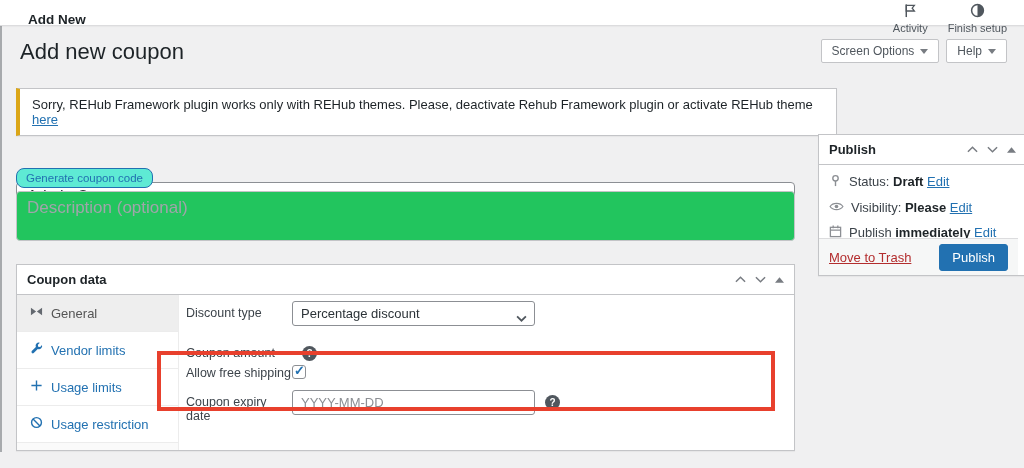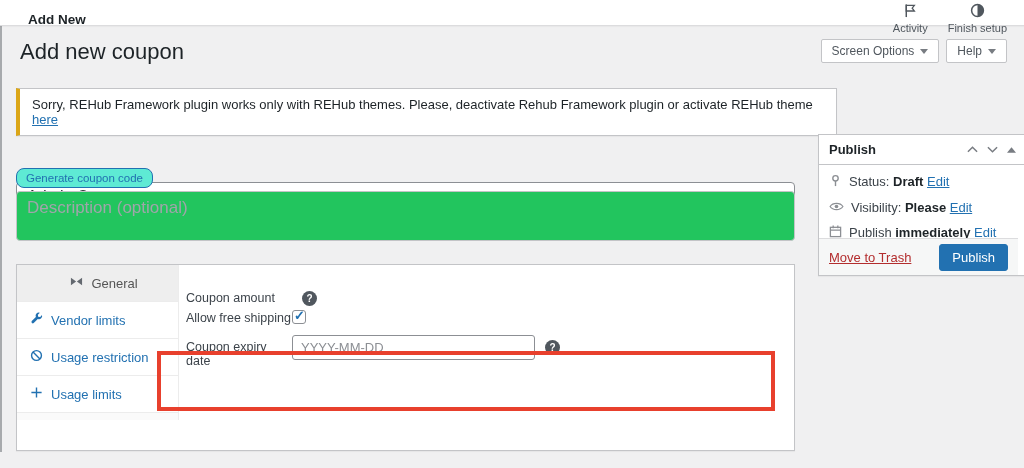--- a/index.html
+++ b/index.html
@@ -41,21 +41,21 @@
   .panel-head { display:flex; align-items:center; justify-content:space-between; height:30px; padding:0 10px; border-bottom:1px solid #c3c4c7; }
   .panel-head .ttl { font-size:13px; font-weight:bold; color:#1d2327; }
   .head-ctrls { display:flex; align-items:center; gap:9px; }
   .head-ctrls span { cursor:pointer; display:flex; align-items:center; }
 
   
   #coupon-panel { left:16px; top:264px; width:779px; height:187px; }
   .cd-body { display:flex; height:155px; }
   .cd-tabs { width:162px; background:#fafafa; border-right:1px solid #ececec; list-style:none; }
   .cd-tab { display:flex; align-items:center; gap:8px; height:37px; padding-left:13px; border-bottom:1px solid #ececec; color:#2271b1; font-size:13px; cursor:pointer; background:#fff; }
-  .cd-tab.active { background:#eee; color:#555;justify-content:center; }
+  .cd-tab.active { background:#eee; color:#555; }
   .cd-fields { flex:1; position:relative; padding-top:6px; }
   .frow { display:flex; align-items:flex-start; margin-left:7px; }
   .frow label { width:106px; padding-top:5px; font-size:12.5px; color:#3c434a; flex:none; }
   .wc-select-wrap { position:relative; width:243px; }
   .wc-select { width:243px; height:25px; border:1px solid #8c8f94; border-radius:3px; background:#fff; font-size:13px; color:#2c3338; padding:0 24px 0 8px; appearance:none; -webkit-appearance:none; font-family:"Liberation Sans",sans-serif; }
   .sel-chev { position:absolute; right:8px; top:9px; pointer-events:none; }
   .wc-input { width:243px; height:25px; border:1px solid #8c8f94; border-radius:3px; background:#fff; font-size:13px; color:#2c3338; padding:0 8px; font-family:"Liberation Sans",sans-serif; }
   .wc-input.focused { border-color:#2271b1; box-shadow:0 0 0 1px #2271b1; border-radius:5px; }
   .wc-input::placeholder { color:#8c8f94; }
   .help-tip { width:15px; height:15px; border-radius:50%; background:#50575e; color:#fff; font-size:10px; font-weight:bold; display:inline-flex; align-items:center; justify-content:center; margin:5px 0 0 10px; cursor:pointer; }
@@ -121,50 +121,81 @@
 
 <div class="notice">
   <span>Sorry, REHub Framework plugin works only with REHub themes. Please, deactivate Rehub Framework plugin or activate REHub theme </span><a class="blue-link">here</a>
 </div>
 
 <input class="title-input" type="text" value="Admin Coupon" style="">
 <button class="generate-btn">Generate coupon code</button>
 <textarea class="desc-area" placeholder="Description (optional)" style=""></textarea>
 
 <div class="panel" id="coupon-panel">
+  <div class="panel-head">
+    <span class="ttl">Coupon data</span>
+    <span class="head-ctrls">
+      <span>
+          <svg viewBox="0 0 12 7" width="11" height="7">
+            <path d="M1 6l5-5 5 5" fill="none" stroke="#787c82" stroke-width="1.6"></path>
+          </svg>
+        </span>
+      <span>
+          <svg viewBox="0 0 12 7" width="11" height="7">
+            <path d="M1 1l5 5 5-5" fill="none" stroke="#787c82" stroke-width="1.6"></path>
+          </svg>
+        </span>
+      <span>
+          <svg viewBox="0 0 10 6" width="9" height="6">
+            <path d="M0 6l5-6 5 6z" fill="#787c82"></path>
+          </svg>
+        </span>
+    </span>
+  </div>
   <div class="cd-body">
     <ul class="cd-tabs">
       <li class="cd-tab active">
         <span><svg viewBox="0 0 14 14" width="13" height="13">
               <path d="M1 3v8l5.6-4z M13 3v8L7.4 7z" fill="#646970"></path>
             </svg></span>
         <span>General</span>
       </li>
       <li class="cd-tab">
         <span><svg viewBox="0 0 14 14" width="13" height="13">
               <path d="M12.9 3.2a3.4 3.4 0 0 1-4.5 4.3L4 11.9a1.5 1.5 0 0 1-2.1-2.1L6.3 5.4a3.4 3.4 0 0 1 4.3-4.5L8.5 3l.3 2.2 2.2.3z" fill="#2271b1"></path>
             </svg></span>
         <span>Vendor limits</span>
       </li>
       <li class="cd-tab">
         <span><svg viewBox="0 0 14 14" width="13" height="13">
+              <path d="M7 1.5v11M1.5 7h11" stroke="#2271b1" stroke-width="1.5"></path>
+            </svg></span>
+        <span>Usage limits</span>
+      </li>
+      <li class="cd-tab">
+        <span><svg viewBox="0 0 14 14" width="13" height="13">
               <circle cx="7" cy="7" r="5.3" fill="none" stroke="#2271b1" stroke-width="1.5"></circle>
               <path d="M3.3 3.3l7.4 7.4" stroke="#2271b1" stroke-width="1.5"></path>
             </svg></span>
         <span>Usage restriction</span>
       </li>
-      <li class="cd-tab">
-        <span><svg viewBox="0 0 14 14" width="13" height="13">
-              <path d="M7 1.5v11M1.5 7h11" stroke="#2271b1" stroke-width="1.5"></path>
-            </svg></span>
-        <span>Usage limits</span>
-      </li>
     </ul>
     <div class="cd-fields">
 
+      <div class="frow">
+        <label>Discount type</label>
+        <span class="wc-select-wrap">
+          <select class="wc-select">
+            <option>Percentage discount</option>
+          </select>
+          <span class="sel-chev"><svg viewBox="0 0 10 6" width="11" height="7">
+                <path d="M1 1l4 4 4-4" fill="none" stroke="#50575e" stroke-width="1.6"></path>
+              </svg></span>
+        </span>
+      </div>
 
       <div class="frow mt15">
         <label>Coupon amount</label>
         <span class="help-tip"></span>
       </div>
 
       <div class="frow mt7">
         <label>Allow free shipping</label>
         <span class="checkbox" data-checked="true"></span>
       </div>

